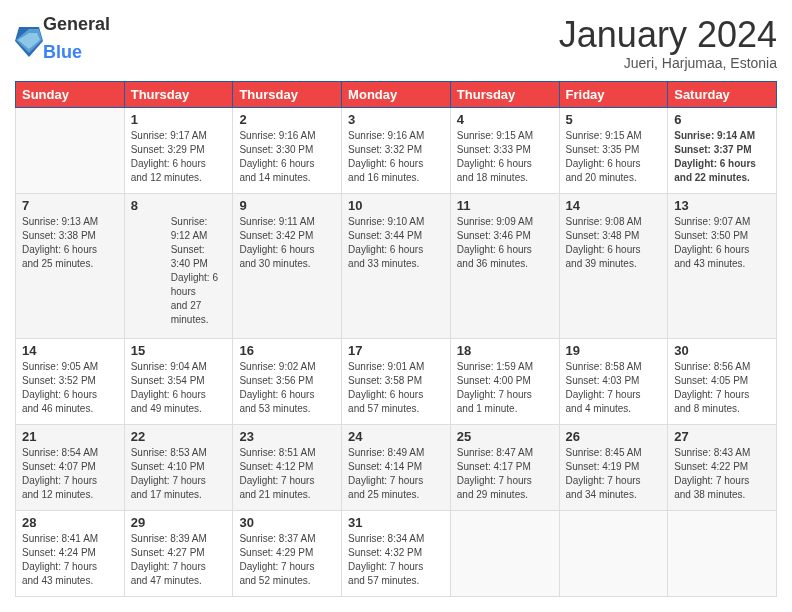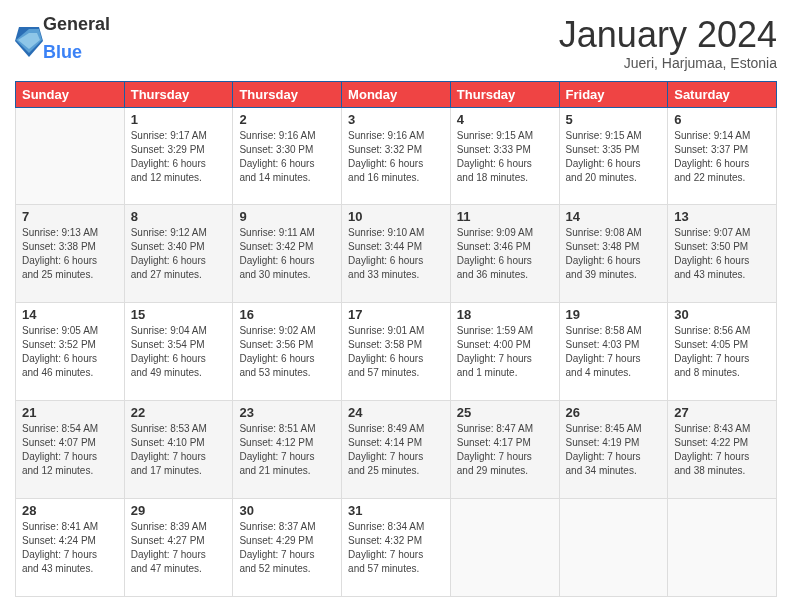--- a/index.html
+++ b/index.html
@@ -177,37 +177,37 @@
           </td>
           <td class="row-white">
             <span class="day-number">5</span>
             <div class="day-info" style="white-space: pre-line;">Sunrise: 9:15 AM
 Sunset: 3:35 PM
 Daylight: 6 hours
 and 20 minutes.</div>
           </td>
           <td class="row-white">
             <span class="day-number">6</span>
-            <div class="day-info" style="white-space: pre-line;">Sunrise: 9:14 AM
+            <div class="day-info" style="white-space: pre-line; font-weight: bold;">Sunrise: 9:14 AM
 Sunset: 3:37 PM
 Daylight: 6 hours
 and 22 minutes.</div>
           </td>
         </tr>
         <tr>
           <td class="row-shade">
             <span class="day-number">7</span>
             <div class="day-info" style="white-space: pre-line;">Sunrise: 9:13 AM
 Sunset: 3:38 PM
 Daylight: 6 hours
 and 25 minutes.</div>
           </td>
           <td class="row-shade">
             <span class="day-number">8</span>
-            <div class="day-info" style="white-space: pre-line;">Sunrise: 9:12 AM
+            <div class="day-info" style="white-space: pre-line; margin-left: 40px;">Sunrise: 9:12 AM
 Sunset: 3:40 PM
 Daylight: 6 hours
 and 27 minutes.</div>
           </td>
           <td class="row-shade">
             <span class="day-number">9</span>
             <div class="day-info" style="white-space: pre-line;">Sunrise: 9:11 AM
 Sunset: 3:42 PM
 Daylight: 6 hours
 and 30 minutes.</div>

